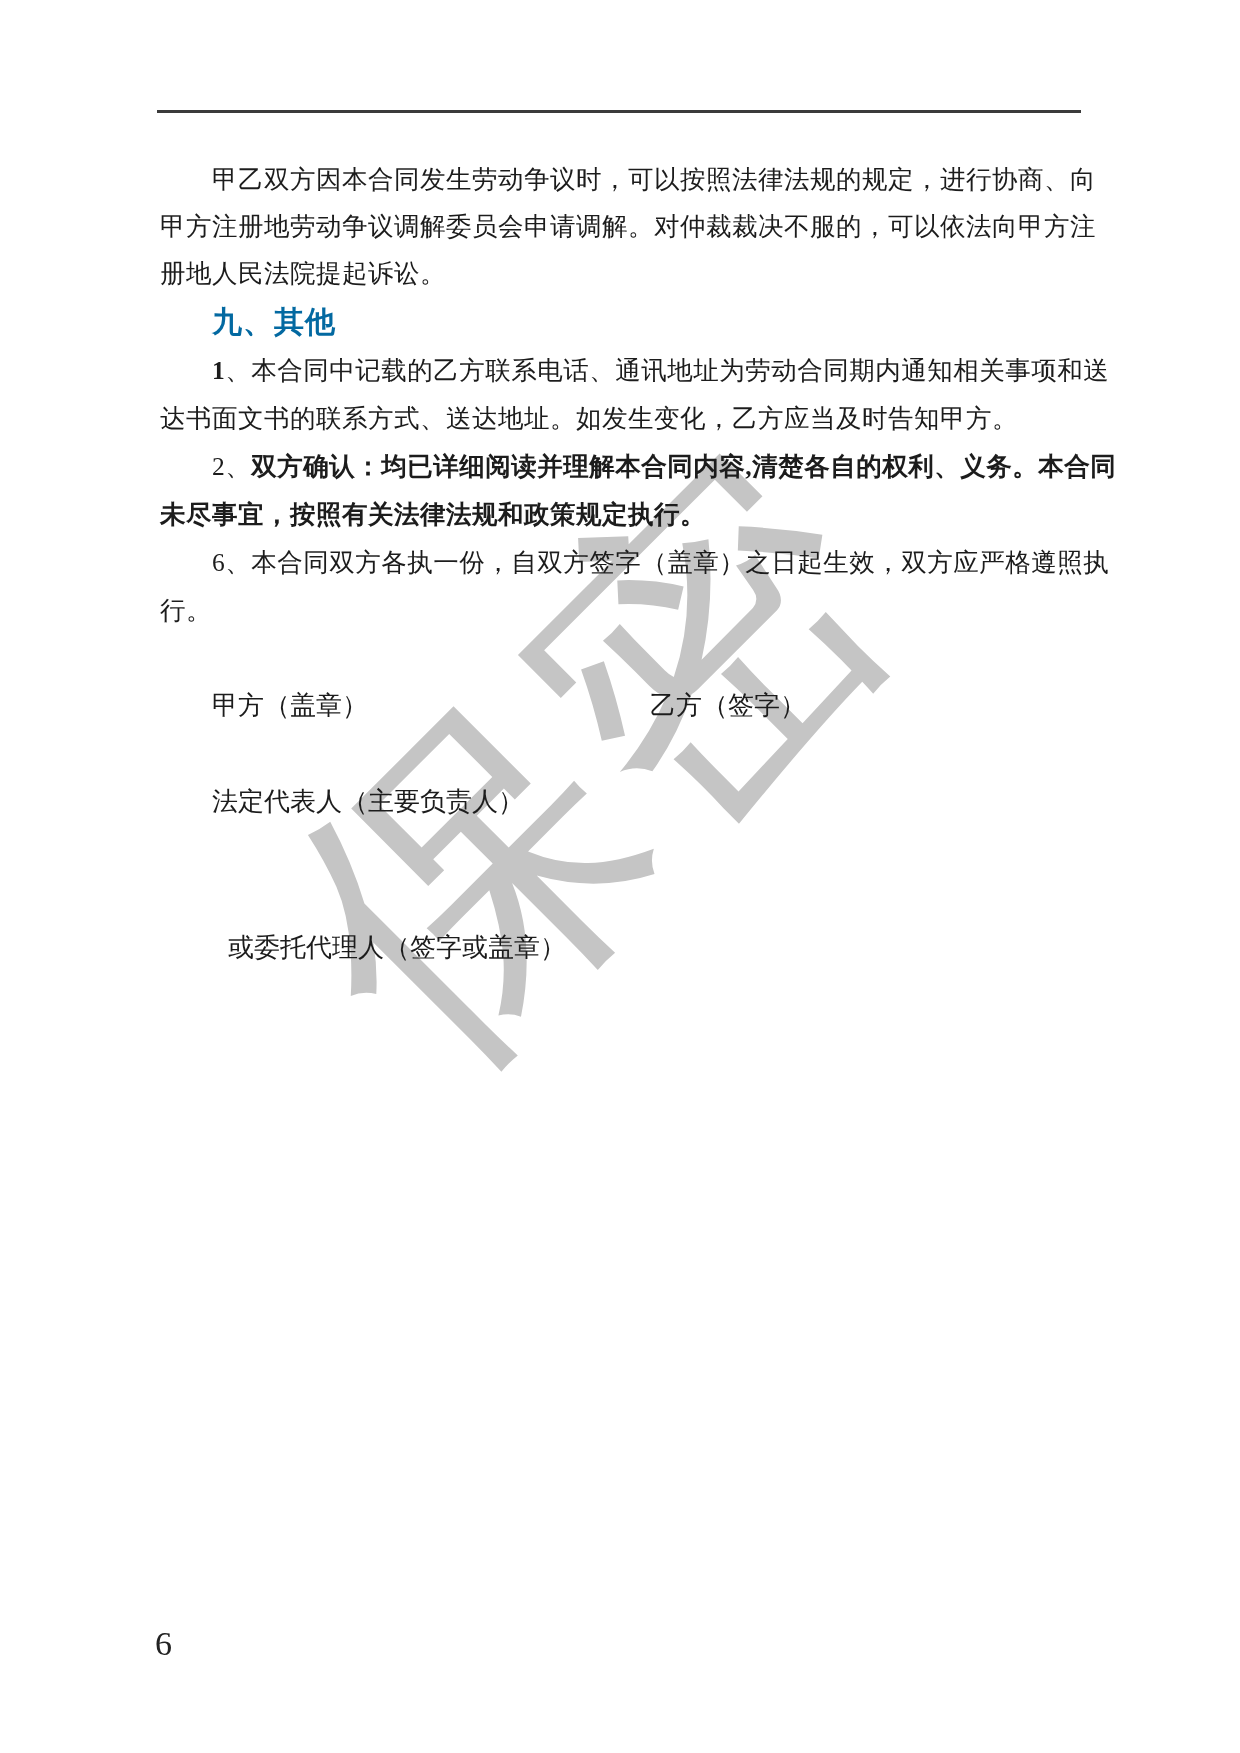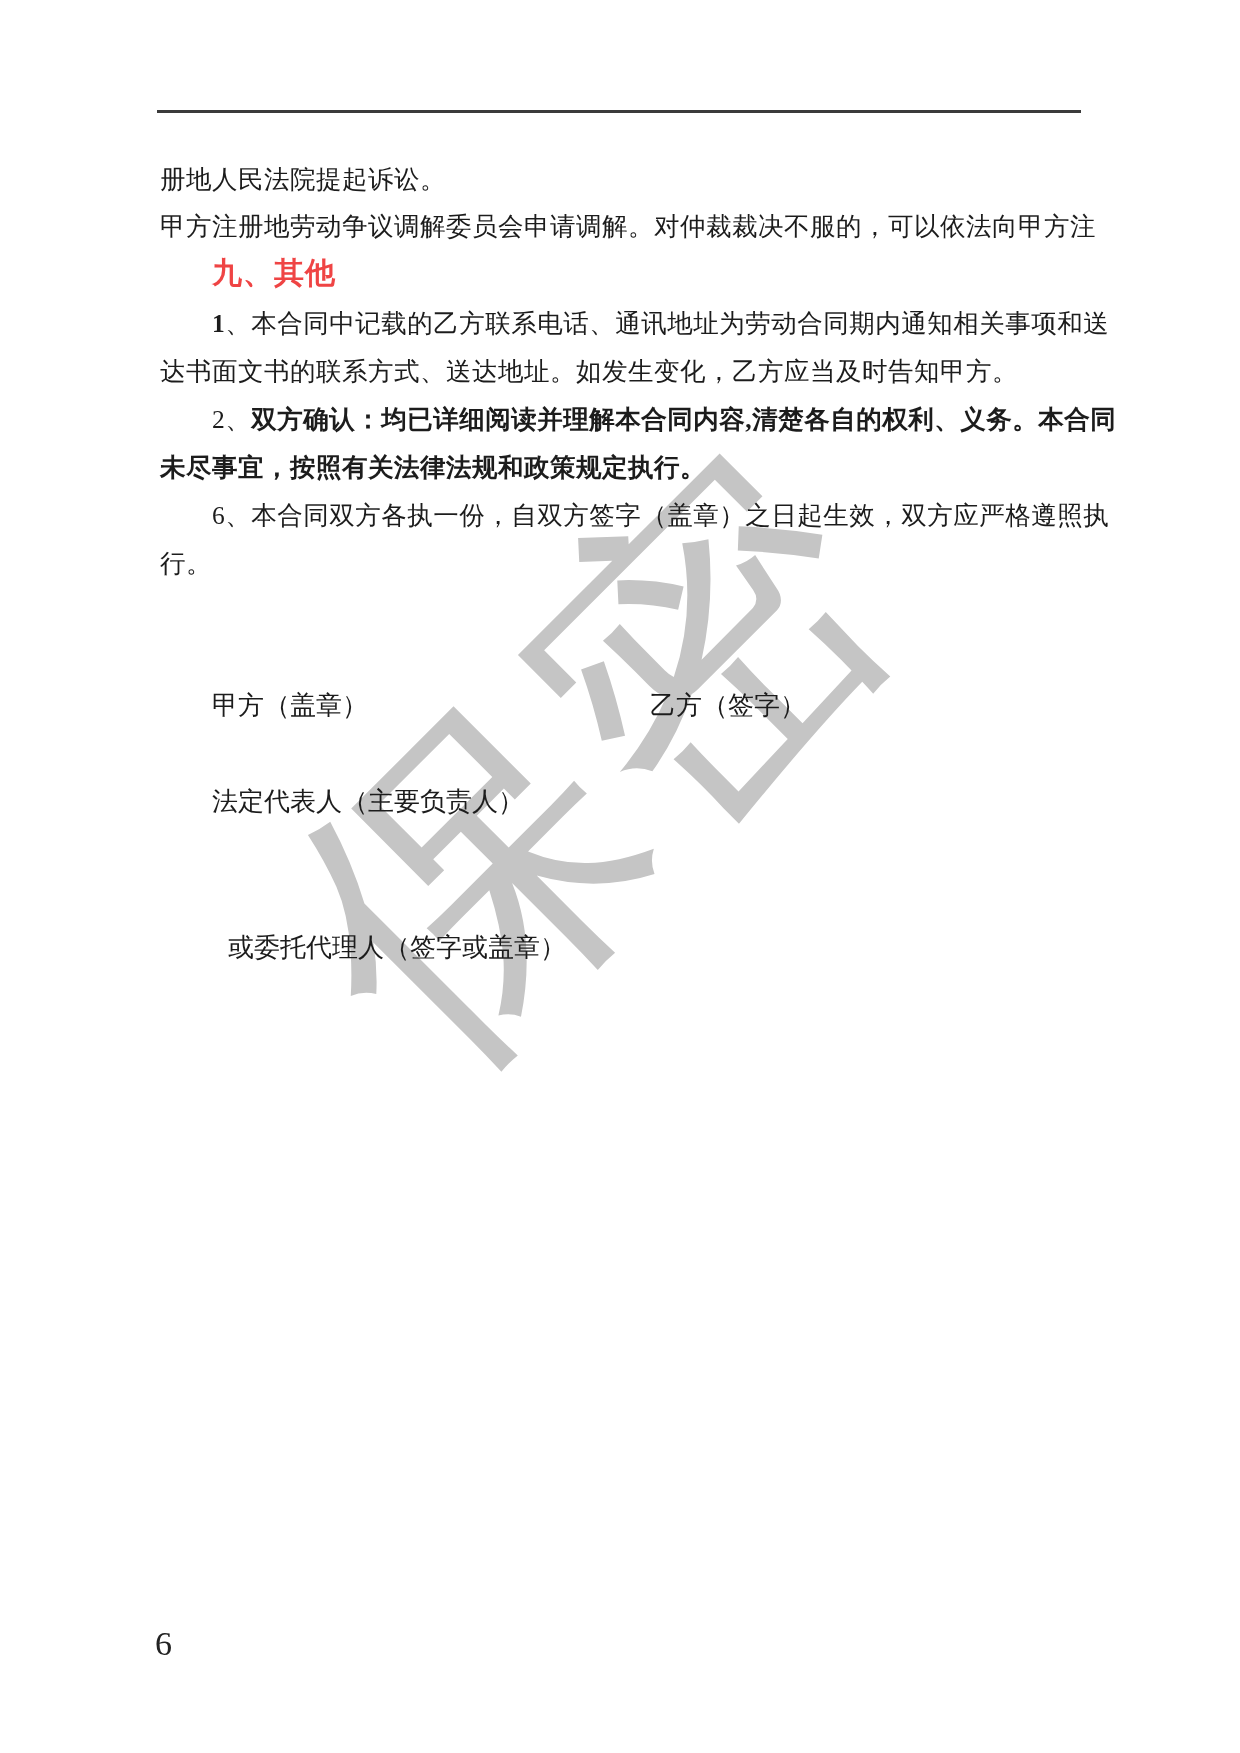--- a/index.html
+++ b/index.html
@@ -65,22 +65,22 @@
   }
   .bold {
     font-weight: bold;
   }
   .section-heading {
     font-size: 30px;
     font-weight: bold;
     line-height: 50px;
     height: 50px;
     padding-left: 52px;
-    color: #ef4444;
-    font-family: Liberation Mono, monospace;
+    color: #0369a1;
+    font-family: Liberation Sans, sans-serif;
     letter-spacing: 1px;
   }
   
   .sig-row-1 {
     position: absolute;
     top: 689px;
     left: 0;
     width: 1240px;
     z-index: 1;
     font-size: 26px;
@@ -120,22 +120,23 @@
 <body>
 
 <div class="page">
 
   <div class="top-rule"></div>
 
   <div class="watermark" style="color: rgb(197, 197, 197);">保密</div>
 
   <div class="content">
 
+    <div class="line indent">甲乙双方因本合同发生劳动争议时，可以按照法律法规的规定，进行协商、向</div>
+    <div class="line">甲方注册地劳动争议调解委员会申请调解。对仲裁裁决不服的，可以依法向甲方注</div>
     <div class="line">册地人民法院提起诉讼。</div>
-    <div class="line">甲方注册地劳动争议调解委员会申请调解。对仲裁裁决不服的，可以依法向甲方注</div>
 
     <div class="section-heading">九、其他</div>
 
     <div class="items">
       <div class="line indent">
         <span class="bold">1</span><span>、本合同中记载的乙方联系电话、通讯地址为劳动合同期内通知相关事项和送</span>
       </div>
       <div class="line">达书面文书的联系方式、送达地址。如发生变化，乙方应当及时告知甲方。</div>
 
       <div class="line indent">

